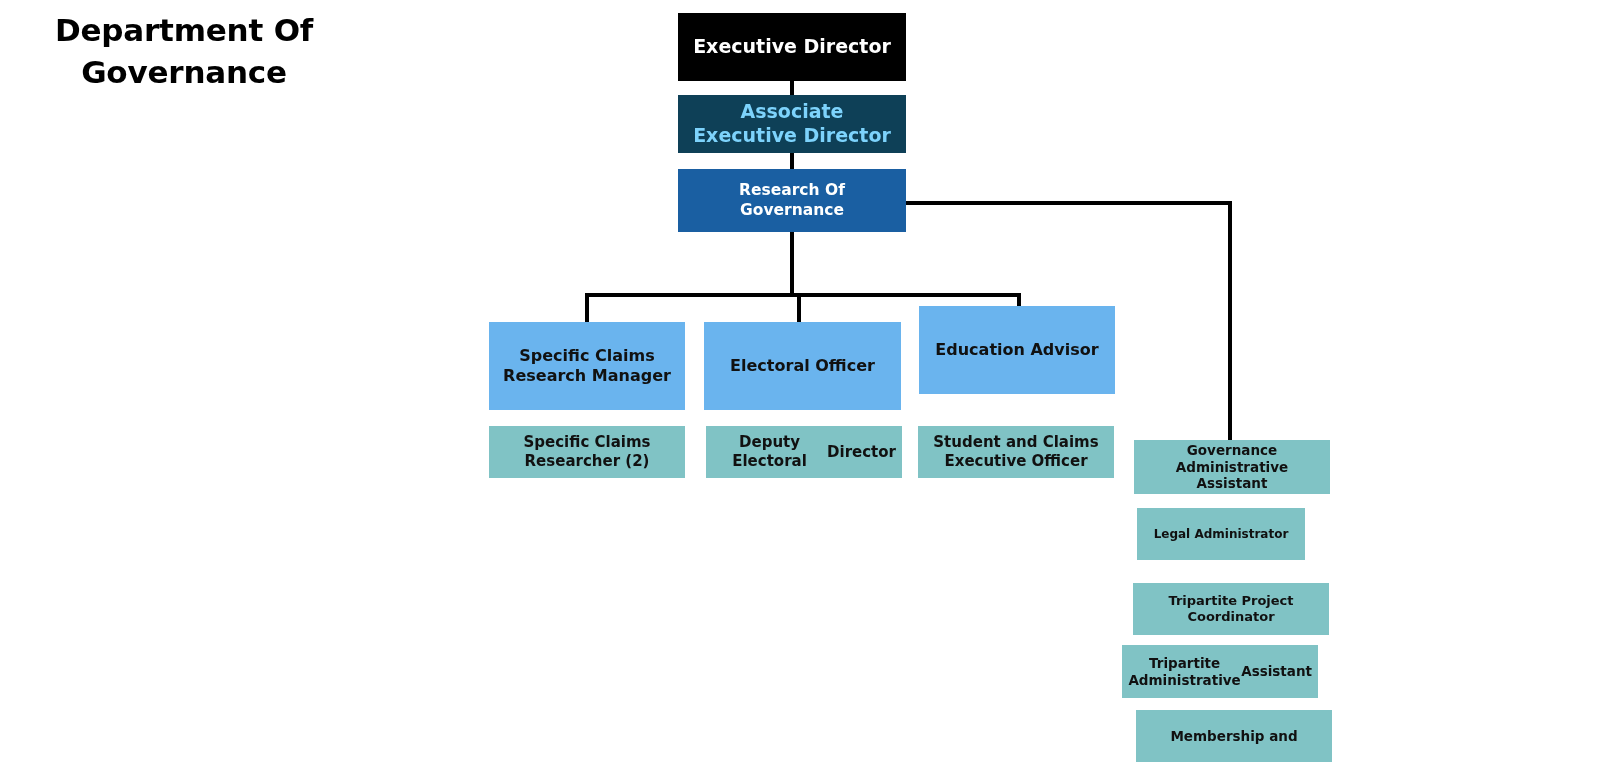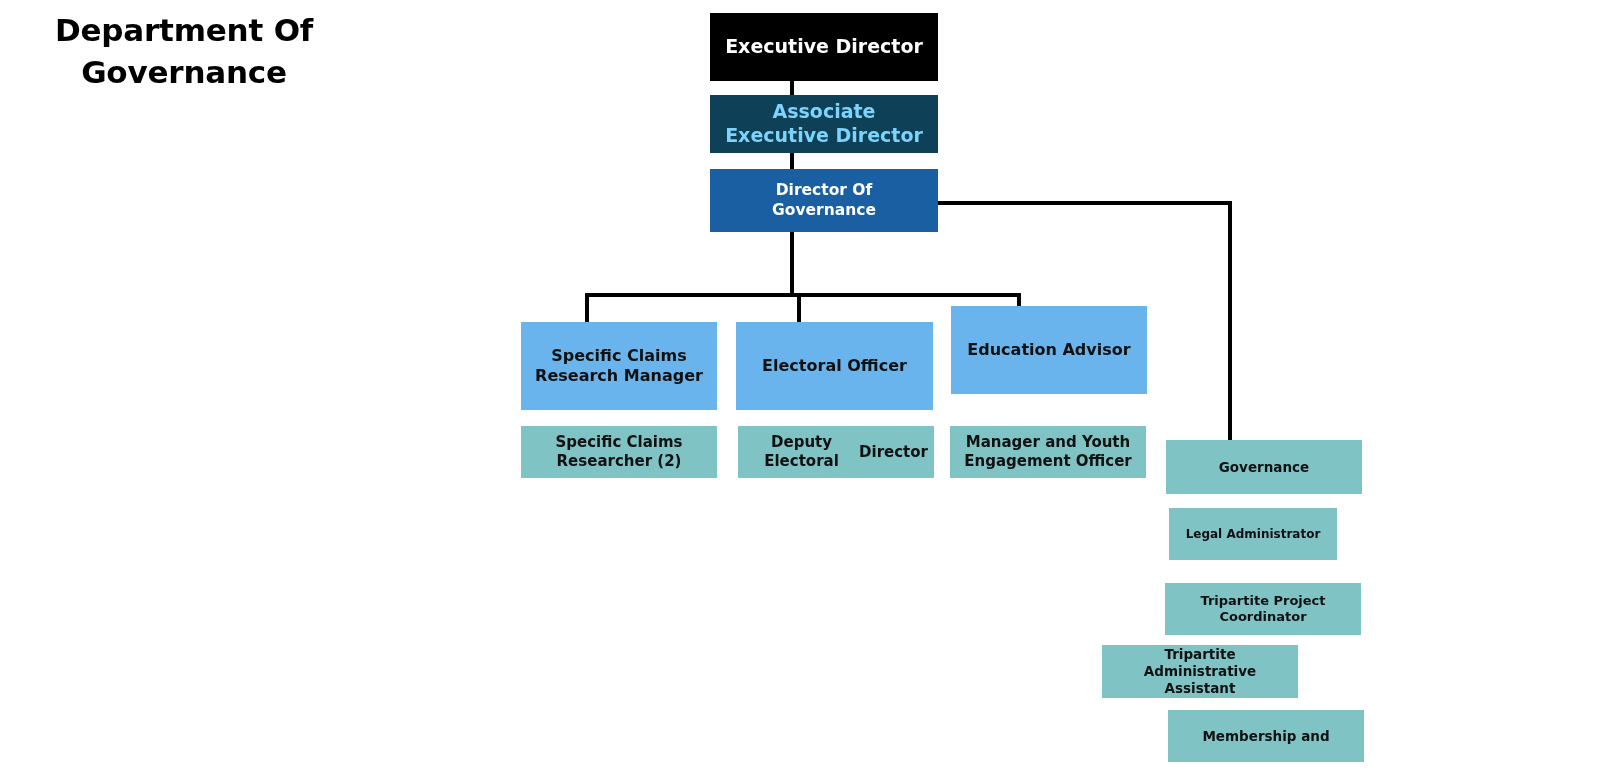--- a/index.html
+++ b/index.html
@@ -34,21 +34,20 @@
   .node {
     position: absolute;
     box-sizing: border-box;
     display: flex;
     align-items: center;
     justify-content: center;
     text-align: center;
     font-weight: bold;
     line-height: 1.25;
     padding: 12px 6px;
-    margin-left: 32px;
   }
 
   .node-exec {
     background: #000000;
     color: #ffffff;
     font-size: 19px;
   }
   .node-assoc {
     background: #0e4057;
     color: #7dd3fc;
@@ -111,21 +110,21 @@
   <div class="node node-exec" style="left:678px; top:13px; width:228px; height:68px;">
     <span>Executive Director</span>
   </div>
 
   <div class="node node-assoc" style="left:678px; top:95px; width:228px; height:58px; flex-direction:column;">
     <span>Associate</span>
     <span>Executive Director</span>
   </div>
 
   <div class="node node-dir" style="left:678px; top:169px; width:228px; height:63px; flex-direction:column;">
-    <span>Director Of</span>
+    <span>Research Of</span>
     <span>Governance</span>
   </div>
 
   <div class="node node-mgr" style="left:489px; top:322px; width:196px; height:88px; flex-direction:column;">
     <span>Specific Claims</span>
     <span>Research Manager</span>
   </div>
 
   <div class="node node-mgr" style="left:704px; top:322px; width:197px; height:88px;">
     <span>Electoral Officer</span>
@@ -139,38 +138,39 @@
     <span>Specific Claims</span>
     <span>Researcher (2)</span>
   </div>
 
   <div class="node node-staff" style="left:706px; top:426px; width:196px; height:52px; ">
     <span>Deputy Electoral</span>
     <span>Director</span>
   </div>
 
   <div class="node node-staff" style="left:918px; top:426px; width:196px; height:52px; flex-direction:column;">
-    <span>Manager and Youth</span>
-    <span>Engagement Officer</span>
+    <span>Student and Claims</span>
+    <span>Executive Officer</span>
   </div>
 
   <div class="node node-admin" style="left:1134px; top:440px; width:196px; height:54px; flex-direction:column;">
     <span>Governance</span>
+    <span>Administrative Assistant</span>
   </div>
 
   <div class="node node-admin" style="left:1137px; top:508px; width:168px; height:52px; font-size:12px;">
     <span>Legal Administrator</span>
   </div>
 
   <div class="node node-admin" style="left:1133px; top:583px; width:196px; height:52px; font-size:13px; flex-direction:column;">
     <span>Tripartite Project</span>
     <span>Coordinator</span>
   </div>
 
-  <div class="node node-admin" style="left:1070px; top:645px; width:196px; height:53px; flex-direction:column;">
+  <div class="node node-admin" style="left:1122px; top:645px; width:196px; height:53px; flex-direction:row;">
     <span>Tripartite Administrative</span>
     <span>Assistant</span>
   </div>
 
   <div class="node node-admin" style="left:1136px; top:710px; width:196px; height:52px; flex-direction:column;">
     <span>Membership and</span>
   </div>
 
 </div>
 

